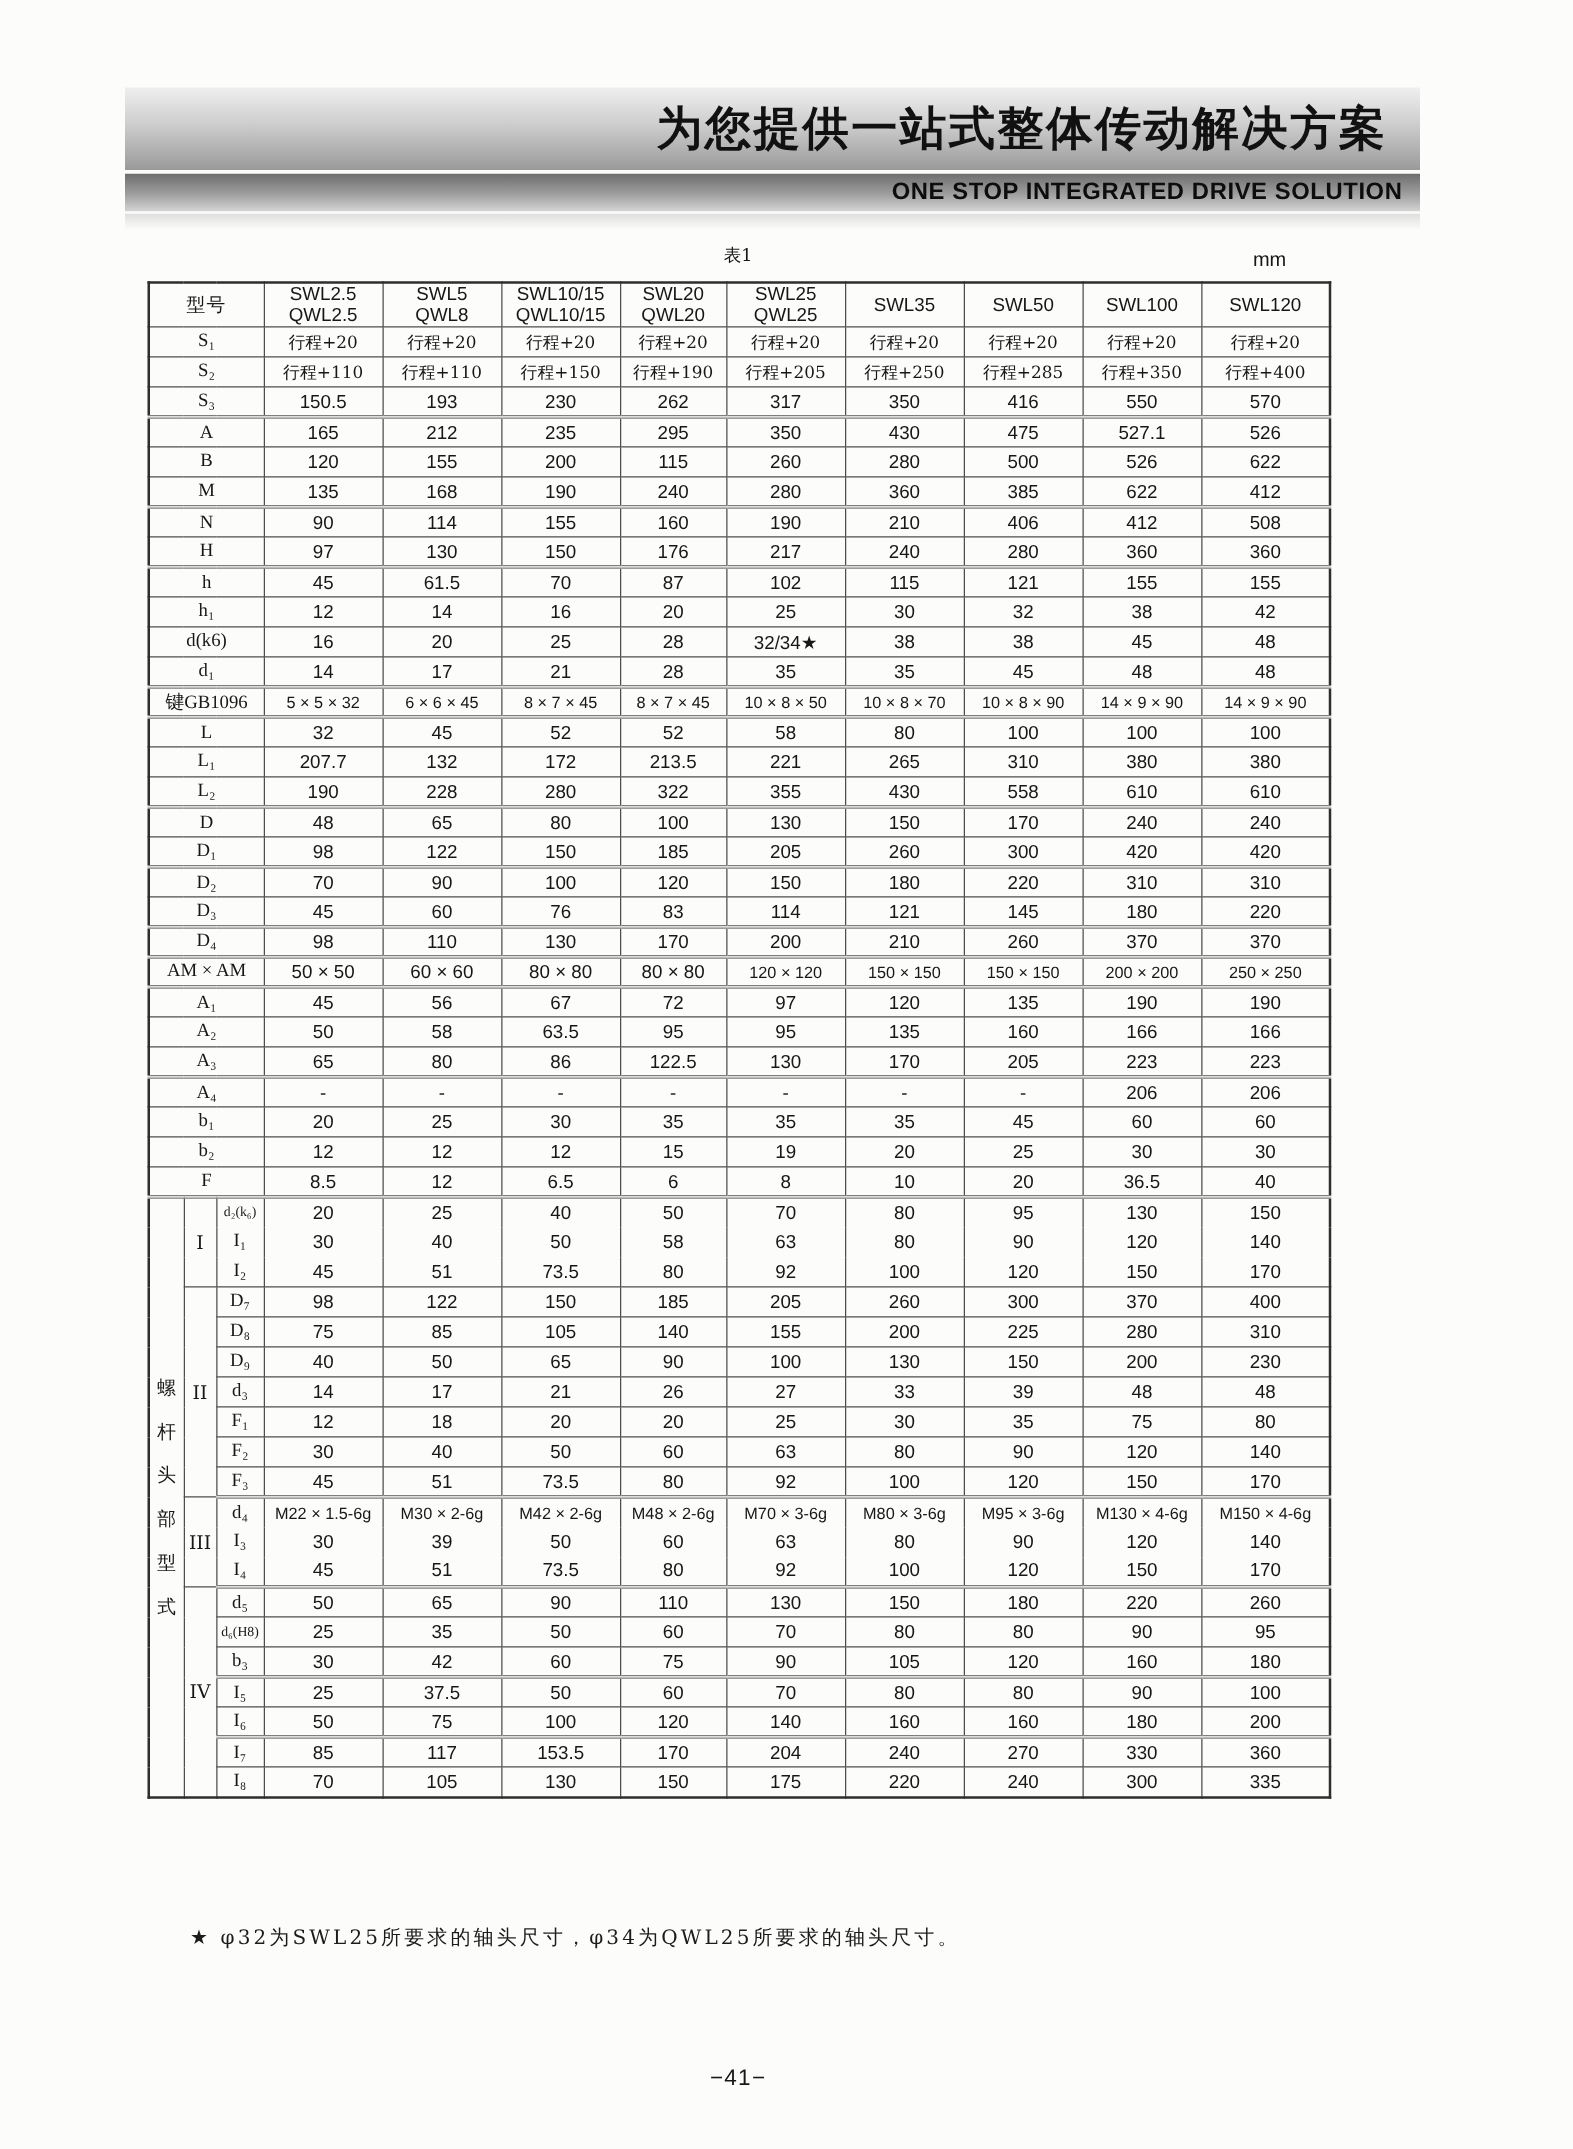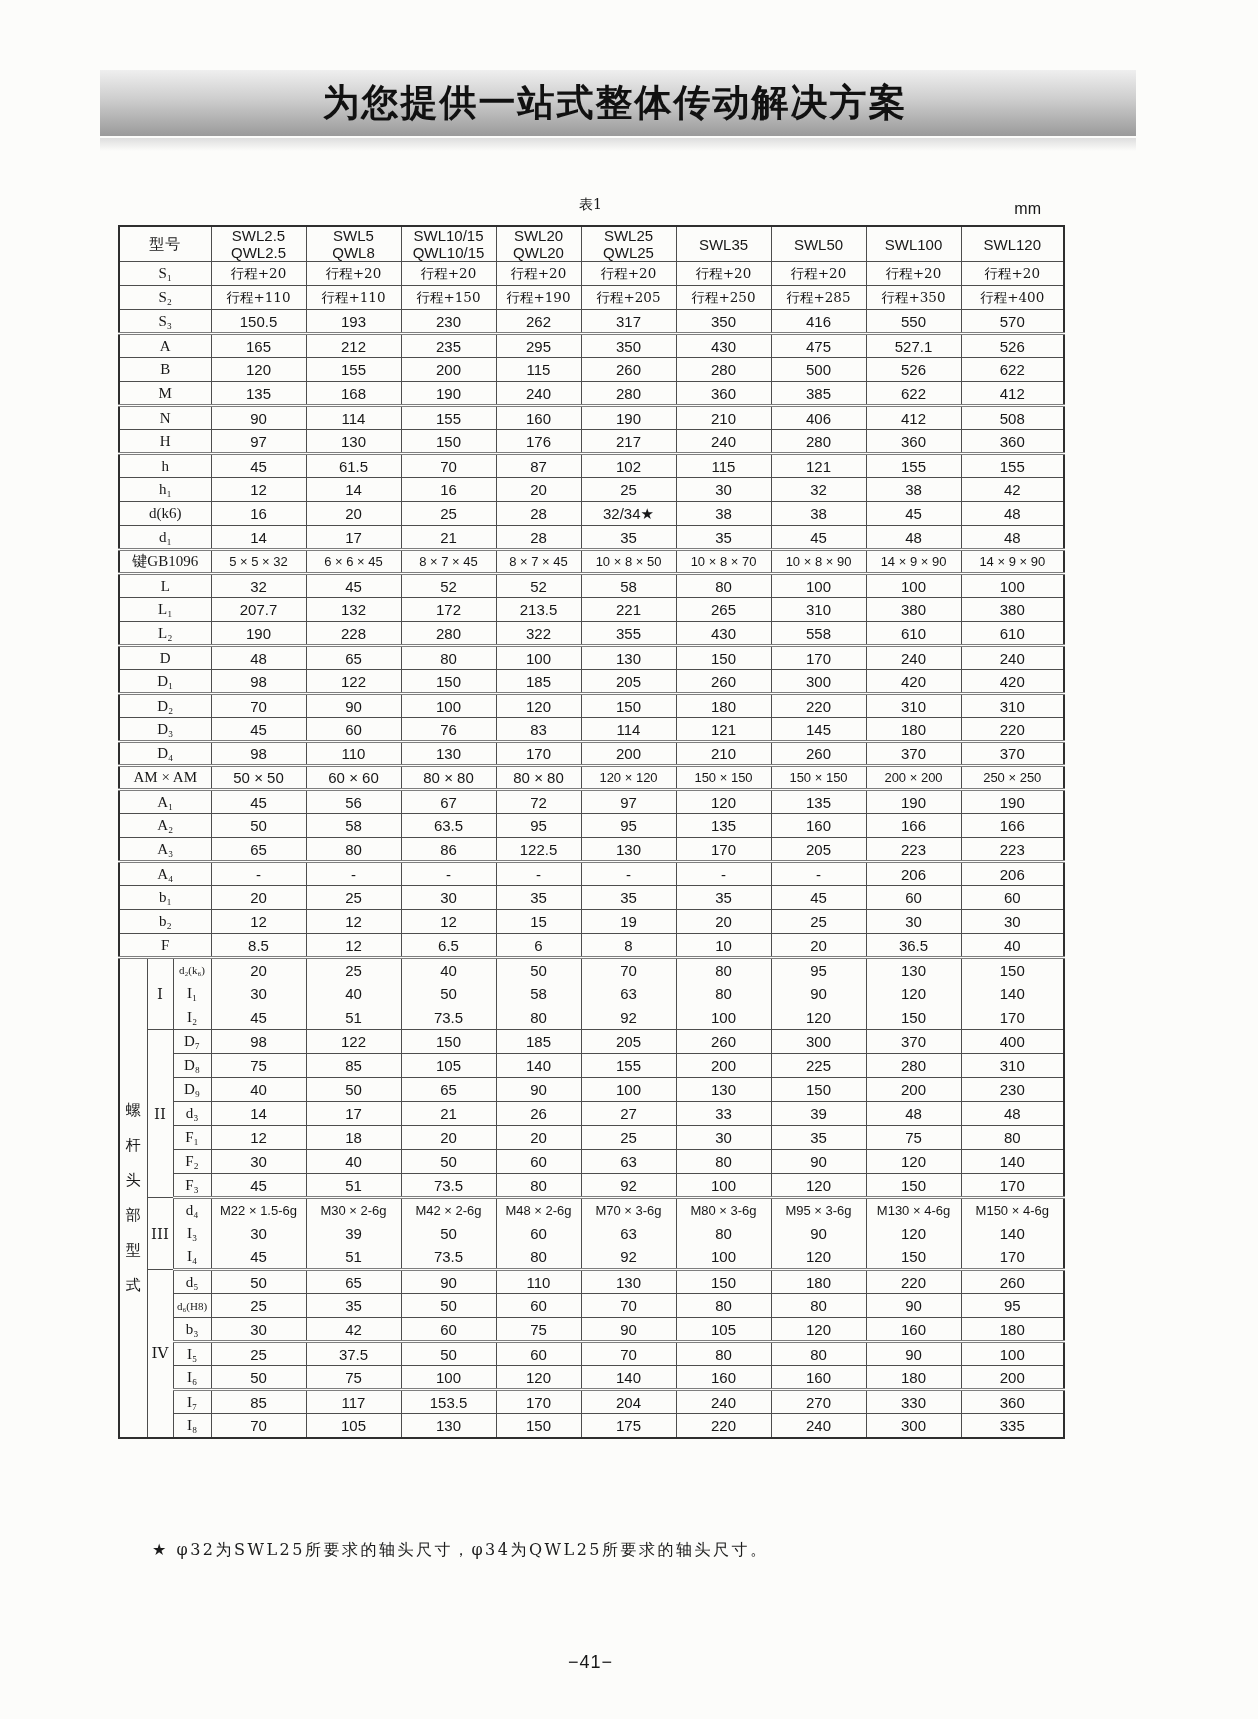--- a/index.html
+++ b/index.html
@@ -10,22 +10,22 @@
     color:#171717;
     position:relative;
   }
   .page { position:absolute; inset:0; }
 
   
   .banner { position:absolute; left:100px; top:70px; width:1036px; }
   .banner-main {
     height:66px;
     background:linear-gradient(180deg,#efefef 0%,#cdcdcd 45%,#9a9a9a 100%);
-    display:flex; align-items:center; justify-content:center;
-    padding-right:6px;
+    display:flex; align-items:center; justify-content:flex-end;
+    padding-right:26px;
   }
   .banner-title {
     font-size:37px; font-weight:bold; letter-spacing:2px;
     font-family:"DejaVu Serif","Liberation Serif",serif;
     color:#111;
   }
   .banner-strip {
     height:30px; margin-top:3px;
     background:linear-gradient(180deg,#6e6e6e 0%,#9f9f9f 55%,#d4d4d4 100%);
     display:flex; align-items:center; justify-content:flex-end;
@@ -33,21 +33,21 @@
   }
   .banner-subtitle { font-size:19px; font-weight:bold; letter-spacing:0.5px; color:#0d0d0d; }
   .banner-fade { height:13px; margin-top:2px; background:linear-gradient(180deg,#dedede,#fcfcfa); }
 
   
   .table-meta { position:absolute; left:118px; top:196px; width:945px; height:26px; }
   .table-label {
     position:absolute; left:0; right:0; text-align:center;
     font-family:"DejaVu Serif","Liberation Serif",serif; font-size:14px;
   }
-  .unit-label { position:absolute; right:22px; top:4px; font-size:16px; }
+  .unit-label { position:absolute; right:34px; top:4px; font-size:16px; }
 
   
   table.spec {
     position:absolute; left:118px; top:225px; width:945px;
     border-collapse:collapse; table-layout:fixed;
     border:2px solid #2e2e2e;
   }
   table.spec th, table.spec td {
     border:1px solid #4d4d4d;
     text-align:center; vertical-align:middle;
@@ -93,20 +93,23 @@
   }
 </style>
 </head>
 <body>
 
 <div class="page">
 
   <div class="banner">
     <div class="banner-main">
       <span class="banner-title">为您提供一站式整体传动解决方案</span>
+    </div>
+    <div class="banner-strip">
+      <span class="banner-subtitle">ONE STOP INTEGRATED DRIVE SOLUTION</span>
     </div>
     <div class="banner-fade"></div>
   </div>
 
   <div class="table-meta">
     <div class="table-label">表1</div>
     <div class="unit-label">mm</div>
   </div>
 
   <table class="spec">

